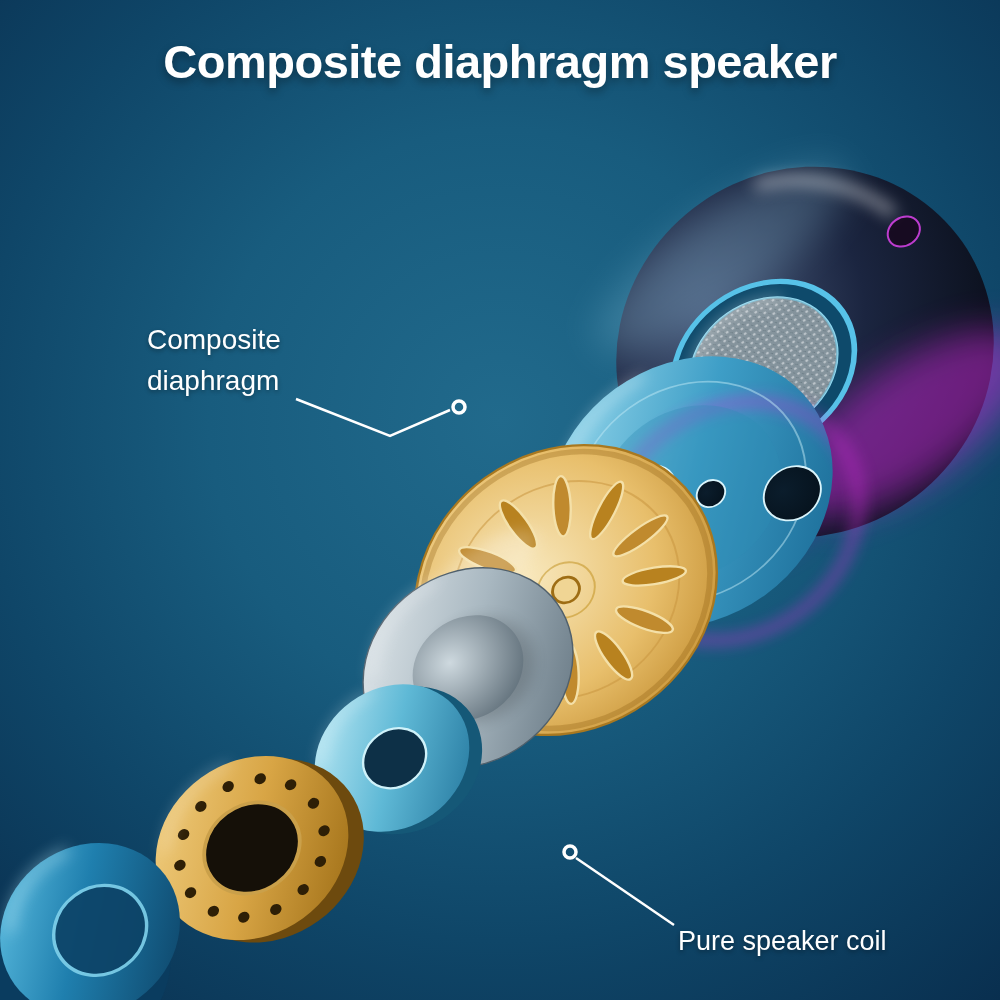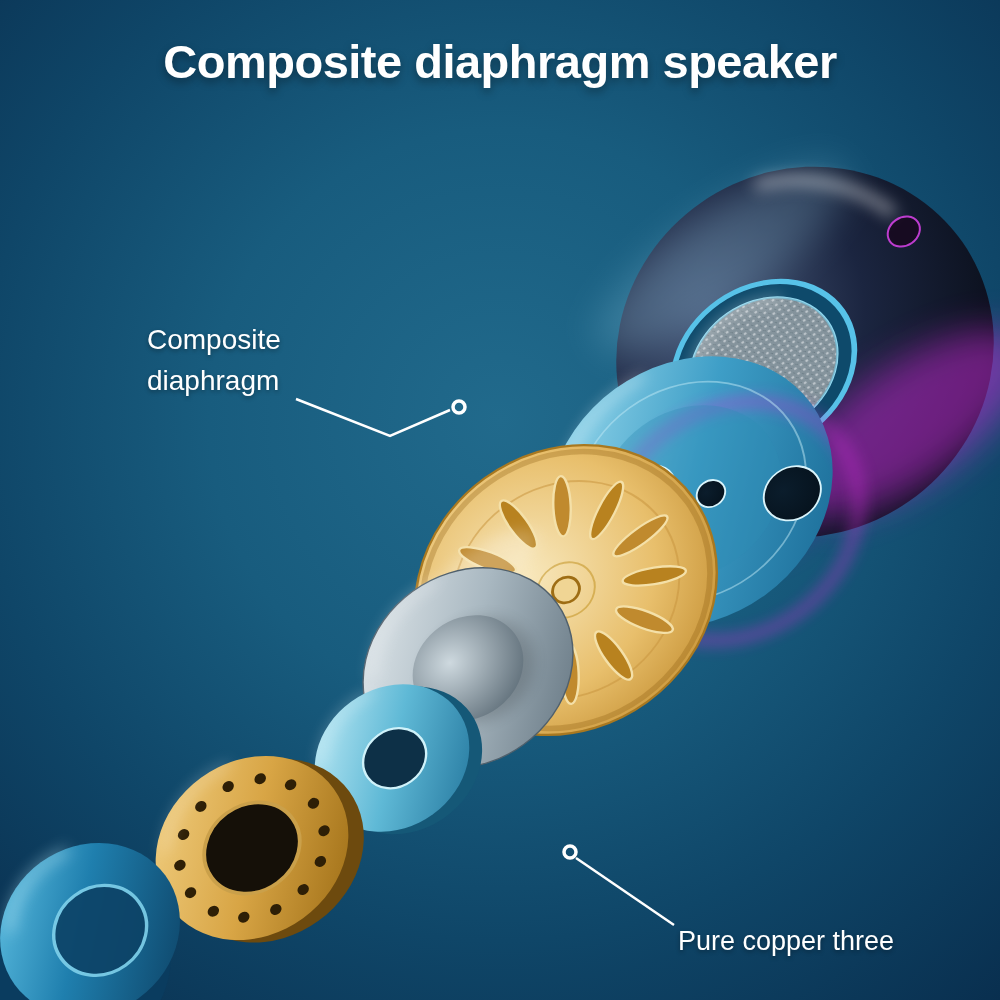--- a/index.html
+++ b/index.html
@@ -190,15 +190,15 @@
       <polyline points="296,399 390,436 450,410" stroke-width="2.5"></polyline>
       <circle cx="459" cy="407" r="6" stroke-width="3.5"></circle>
     </g>
     <g stroke="#ffffff" fill="none">
       <circle cx="570" cy="852" r="6" stroke-width="3.5"></circle>
       <line x1="576" y1="858" x2="674" y2="925" stroke-width="2.5"></line>
     </g>
   </svg>
 
   <div class="callout diaphragm">Composite diaphragm</div>
-  <div class="callout coil">Pure copper three</div>
+  <div class="callout coil">Pure speaker coil</div>
 
 </div>
 
 </body></html>

